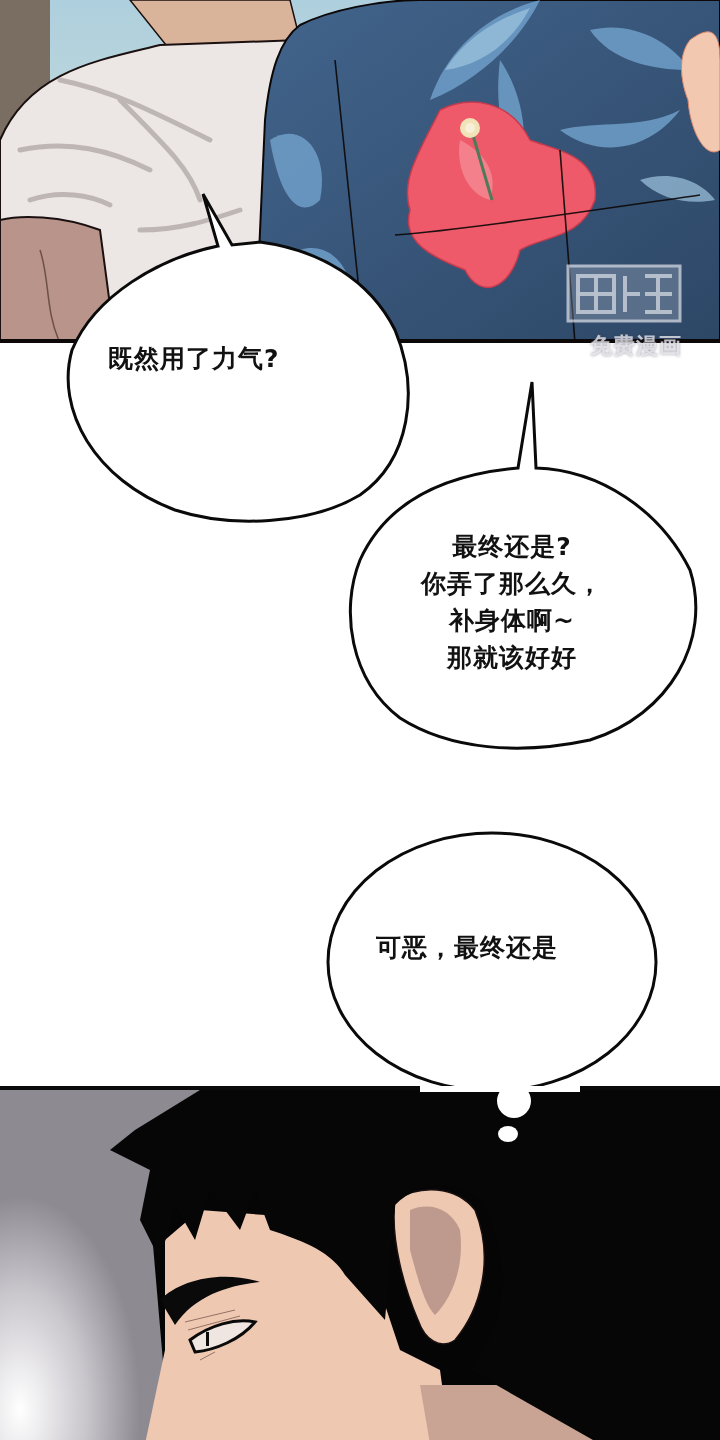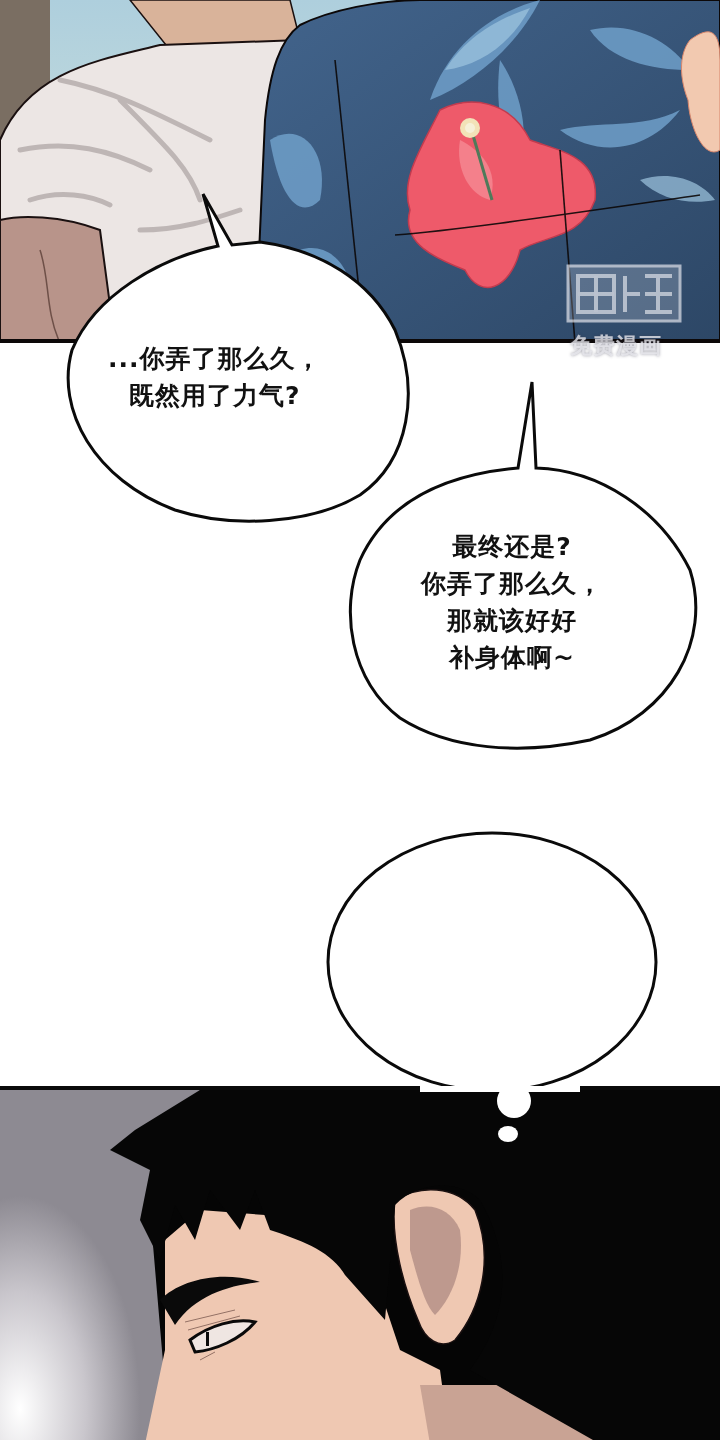--- a/index.html
+++ b/index.html
@@ -13,21 +13,21 @@
   #panel-2 { top:1086px; width:720px; height:354px; border-top:4px solid #0a0a0a; box-sizing:border-box; background:#050505; }
   .art { position:absolute; left:0; top:0; }
   .overlay-svg { position:absolute; left:0; top:0; width:720px; height:1440px; pointer-events:none; }
   .bubble-text {
     position:absolute; color:#111; font-weight:bold; text-align:center;
     font-size:25px; line-height:37px; letter-spacing:1px; white-space:nowrap;
   }
   .watermark {
     position:absolute; color:rgba(235,235,240,0.78);
     text-shadow:0 0 3px rgba(60,60,80,0.5);
-    font-weight:bold; text-align:left;
+    font-weight:bold; text-align:right;
   }
 </style>
 </head>
 <body>
 
 <div class="panel" id="panel-1">
   <svg class="art" width="720" height="343" viewBox="0 0 720 343">
     <defs>
       <linearGradient id="sky" x1="0" y1="0" x2="0" y2="1">
         <stop offset="0" stop-color="#aecfdd"></stop>
@@ -145,27 +145,27 @@
 
   <g>
     <ellipse cx="492" cy="962" rx="164" ry="129" fill="#ffffff" stroke="#0a0a0a" stroke-width="3"></ellipse>
     <rect x="420" y="1086" width="160" height="6" fill="#ffffff"></rect>
     <circle cx="514" cy="1101" r="17" fill="#ffffff"></circle>
     <ellipse cx="508" cy="1134" rx="10" ry="8" fill="#ffffff"></ellipse>
   </g>
 </svg>
 
 <div class="bubble-text" style="left:108px; top:340px;">
-  <div>...你弄了那么久，</div>
   <div>既然用了力气?</div>
 </div>
 
 <div class="bubble-text" style="left:392px; top:528px; width:240px;">
   <div>最终还是?</div>
   <div>你弄了那么久，</div>
+  <div>补身体啊~</div>
   <div>那就该好好</div>
-  <div>补身体啊~</div>
 </div>
 
 <div class="bubble-text" style="left:376px; top:928px; line-height:40px;">
+  <div>可恶，最终还是</div>
 </div>
 
 <div class="watermark" style="left:570px; top:331px; width:112px; font-size:22px; letter-spacing:1px;">免费漫画</div>
 
 </body></html>

